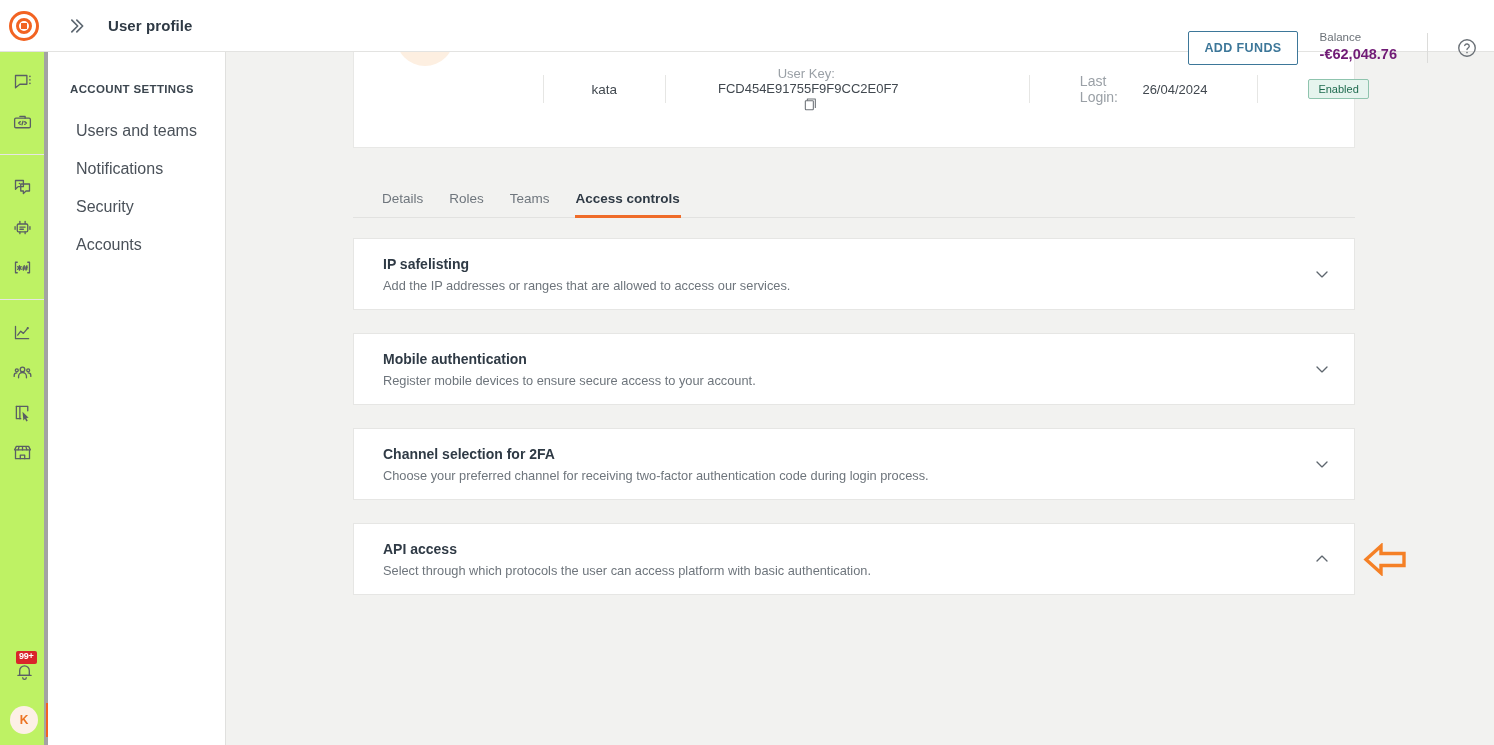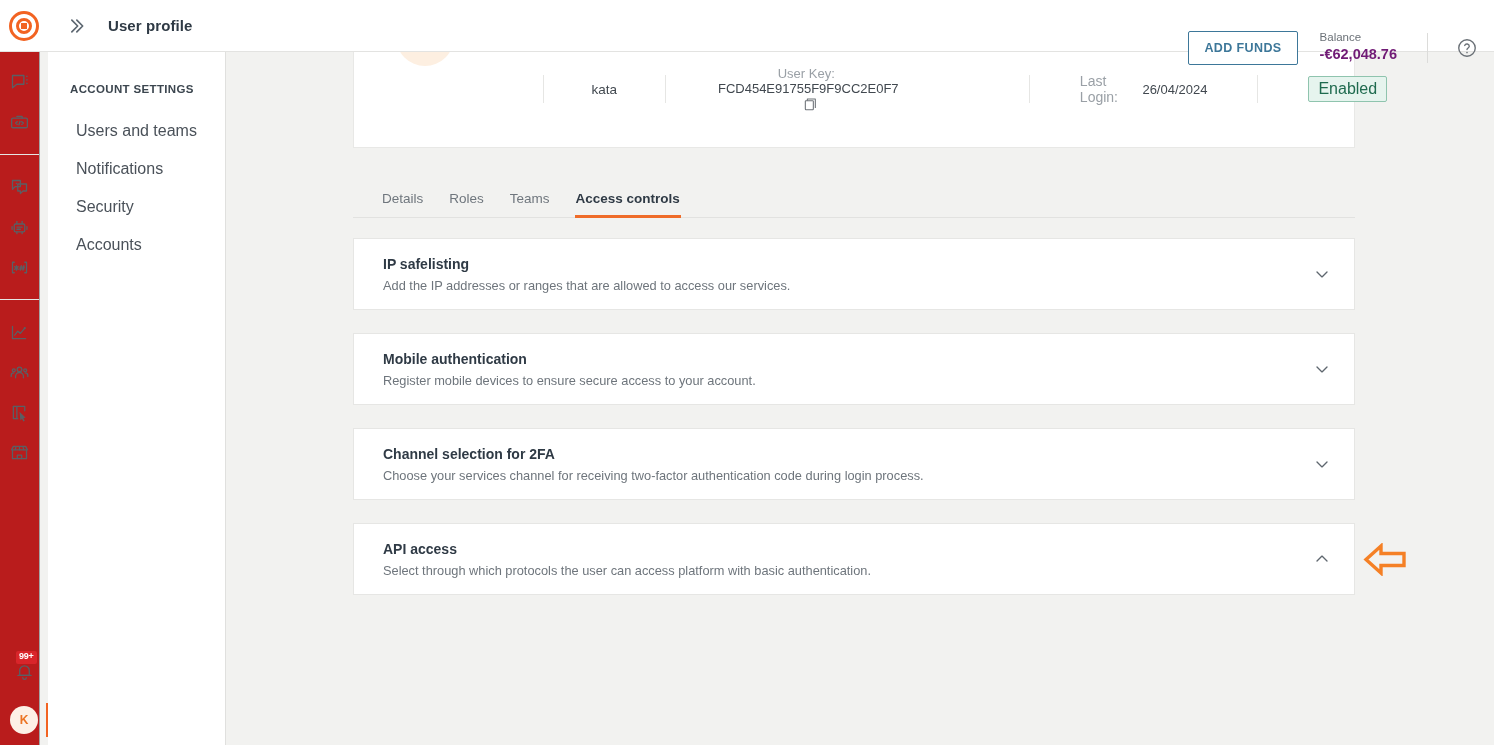--- a/index.html
+++ b/index.html
@@ -85,23 +85,23 @@
     margin: 0 26px 0 30px;
   }
   .help-icon {
     width: 26px; height: 26px; color: #6b7177; cursor: pointer;
     display: flex; align-items: center; justify-content: center;
   }
 
   
   .rail {
     position: absolute; top: 52px; left: 0;
-    width: 40px; height: 693px;
-    background: #b91c1c;
-    border-right: 1px solid #a3a3a3;
+    width: 48px; height: 693px;
+    background: #bef264;
+    border-right: 4px solid #a3a3a3;
     z-index: 20;
   }
   .rail-group { padding: 10px 0; }
   .rail-sep { height: 1px; background: #e6e6e4; margin: 2px 0; }
   .rail-item {
     height: 40px;
     display: flex; align-items: center; justify-content: center;
     color: #5a5f64; cursor: pointer;
   }
 
@@ -189,21 +189,21 @@
   .pkey-value { font-size: 13px; color: #41484f; margin-left: 4px; }
   .copy-icon { margin-left: 10px; color: #6d7277; cursor: pointer; display: flex; }
   .plogin-wrap { display: flex; align-items: center; padding-left: 18px; }
   .plogin-label { font-size: 14px; color: #9aa0a6; }
   .plogin-value { font-size: 13px; color: #41484f; margin-left: 5px; }
   .status-badge {
     margin-left: 18px;
     background: #e6f4ee;
     border: 1px solid #8fc4ae;
     color: #1f6b4f;
-    font-size: 16px;
+    font-size: 11px;
     padding: 3px 9px;
     border-radius: 2px;
   }
 
   
   .tabs {
     position: absolute; top: 128px; left: 127px;
     width: 1002px; height: 38px;
     display: flex; align-items: flex-end;
     border-bottom: 1px solid #e2e2e0;
@@ -498,21 +498,21 @@
               <polyline points="6 9.5 12 15.5 18 9.5"></polyline>
             </svg>
         </span>
       </div>
     </div>
 
     <div class="card" style="top:376px">
       <div class="card-head">
         <div class="card-text">
           <div class="card-title">Channel selection for 2FA</div>
-          <div class="card-desc">Choose your services channel for receiving two-factor authentication code during login process.</div>
+          <div class="card-desc">Choose your preferred channel for receiving two-factor authentication code during login process.</div>
         </div>
         <span class="chev">
           <svg width="20" height="20" viewBox="0 0 24 24" fill="none" stroke="currentColor" stroke-width="1.6" stroke-linecap="round" stroke-linejoin="round">
               <polyline points="6 9.5 12 15.5 18 9.5"></polyline>
             </svg>
         </span>
       </div>
     </div>
 
     <div class="card" style="top:471px">

